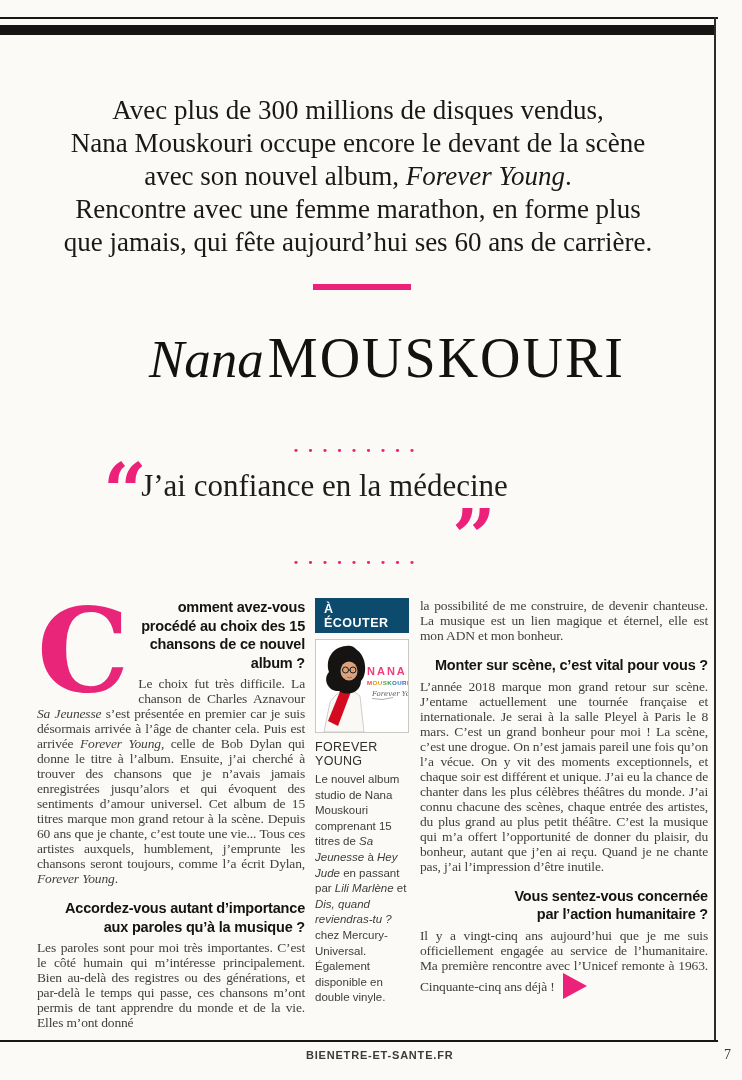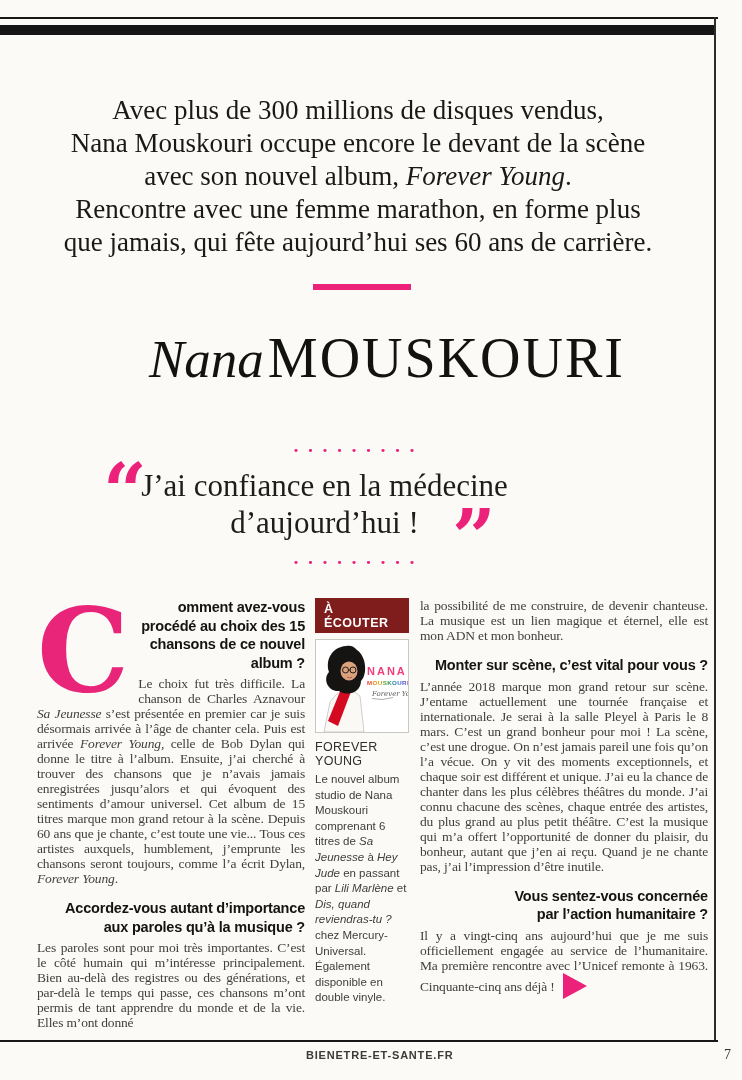--- a/index.html
+++ b/index.html
@@ -51,21 +51,21 @@
     color:#141412;text-align:right;margin:0 0 4px 0;
   }
   .q-gap{margin-top:13px;}
   .dropcap{
     float:left;font-family:"DejaVu Serif",serif;font-weight:bold;
     font-size:116px;line-height:92px;color:#e82579;
     margin:6px 9px 0 0;
   }
   
   .listen-label{
-    display:inline-block;background:#7f1d1d;color:#fff;
+    display:inline-block;background:#0c4a6e;color:#fff;
     font-family:"Liberation Sans",sans-serif;font-weight:bold;
     font-size:12.5px;letter-spacing:0.5px;padding:4px 9px 3px 9px;
   }
   .cover{display:block;margin-top:6px;border:1px solid #c9c9c3;background:#fff;}
   .cap-title{
     font-family:"Liberation Sans",sans-serif;font-size:12.5px;
     letter-spacing:0.3px;color:#2e2e2c;margin-top:7px;
   }
   .cap-body{
     font-family:"Liberation Sans",sans-serif;font-size:11.5px;
@@ -97,21 +97,21 @@
 <div class="abs intro"><span>Avec plus de 300 millions de disques vendus,</span><br><span>Nana Mouskouri occupe encore le devant de la scène</span><br><span>avec son nouvel album, </span><i>Forever Young</i><span>.</span><br><span>Rencontre avec une femme marathon, en forme plus</span><br><span>que jamais, qui fête aujourd’hui ses 60 ans de carrière.</span></div>
 
 <div class="abs divider"></div>
 
 <div class="abs title">
   <span class="first">Nana</span>
   <span class="last">MOUSKOURI</span>
 </div>
 
 <div class="abs dots dots-top">•••••••••</div>
-<div class="abs pull-quote"><span>J’ai confiance en la médecine</span><br><span>d’aujourd’hui !</span></div>
+<div class="abs pull-quote"><span>J’ai confiance en la médecine</span><br></div>
 <span class="abs q-mark q-open">“</span>
 <span class="abs q-mark q-close">”</span>
 <div class="abs dots dots-bottom">•••••••••</div>
 
 <div class="abs col col1">
   <span class="dropcap">C</span>
   <div class="q-head">omment avez-vous procédé au choix des 15 chansons de ce nouvel album ?</div>
   <p class="body-txt"><span>Le choix fut très difficile. La chanson de Charles Aznavour </span><i>Sa Jeunesse</i><span> s’est présentée en premier car je suis désormais arrivée à l’âge de chanter cela. Puis est arrivée </span><i>Forever Young</i><span>, celle de Bob Dylan qui donne le titre à l’album. Ensuite, j’ai cherché à trouver des chansons que je n’avais jamais enregistrées jusqu’alors et qui évoquent des sentiments d’amour universel. Cet album de 15 titres marque mon grand retour à la scène. Depuis 60 ans que je chante, c’est toute une vie... Tous ces artistes auxquels, humblement, j’emprunte les chansons seront toujours, comme l’a écrit Dylan, </span><i>Forever Young</i><span>.</span></p>
   <div class="q-head q-gap">Accordez-vous autant d’importance aux paroles qu’à la musique ?</div>
   <p class="body-txt">Les paroles sont pour moi très importantes. C’est le côté humain qui m’intéresse principalement. Bien au-delà des registres ou des générations, et par-delà le temps qui passe, ces chansons m’ont permis de tant apprendre du monde et de la vie. Elles m’ont donné</p>
@@ -146,21 +146,21 @@
     <line x1="32.5" y1="30" x2="34" y2="30" stroke="#1c1c1c" stroke-width="1"></line>
 
     <path d="M31,37 Q33.5,39 36,37" fill="none" stroke="#a55" stroke-width="0.9"></path>
 
     <text x="51" y="35" font-family="Liberation Sans, sans-serif" font-size="11" font-weight="bold" letter-spacing="2" fill="#ef3e7b">NANA</text>
     <text x="51" y="45" font-family="Liberation Sans, sans-serif" font-size="6.2" font-weight="bold" letter-spacing="0.4" fill="url(#rg)">MOUSKOURI</text>
     <text x="56" y="56" font-family="DejaVu Serif, serif" font-size="7" font-style="italic" fill="#5a5a56">Forever Young</text>
     <path d="M56,58.5 Q66,61 77,57.5" fill="none" stroke="#5a5a56" stroke-width="0.5"></path>
   </svg>
   <div class="cap-title">FOREVER YOUNG</div>
-  <div class="cap-body"><span>Le nouvel album studio de Nana Mouskouri comprenant 6 titres de </span><i>Sa Jeunesse</i><span> à </span><i>Hey Jude</i><span> en passant par </span><i>Lili Marlène</i><span> et </span><i>Dis, quand reviendras-tu ?</i><span> chez Mercury-Universal. Également disponible en double vinyle.</span></div>
+  <div class="cap-body"><span>Le nouvel album studio de Nana Mouskouri comprenant 15 titres de </span><i>Sa Jeunesse</i><span> à </span><i>Hey Jude</i><span> en passant par </span><i>Lili Marlène</i><span> et </span><i>Dis, quand reviendras-tu ?</i><span> chez Mercury-Universal. Également disponible en double vinyle.</span></div>
 </div>
 
 <div class="abs col col3">
   <p class="body-txt">la possibilité de me construire, de devenir chanteuse. La musique est un lien magique et éternel, elle est mon ADN et mon bonheur.</p>
   <div class="q-head q-gap">Monter sur scène, c’est vital pour vous ?</div>
   <p class="body-txt">L’année 2018 marque mon grand retour sur scène. J’entame actuellement une tournée française et internationale. Je serai à la salle Pleyel à Paris le 8 mars. C’est un grand bonheur pour moi ! La scène, c’est une drogue. On n’est jamais pareil une fois qu’on l’a vécue. On y vit des moments exceptionnels, et chaque soir est différent et unique. J’ai eu la chance de chanter dans les plus célèbres théâtres du monde. J’ai connu chacune des scènes, chaque entrée des artistes, du plus grand au plus petit théâtre. C’est la musique qui m’a offert l’opportunité de donner du plaisir, du bonheur, autant que j’en ai reçu. Quand je ne chante pas, j’ai l’impression d’être inutile.</p>
   <div class="q-head q-gap"><span>Vous sentez-vous concernée</span><br><span>par l’action humanitaire ?</span></div>
   <p class="body-txt"><span>Il y a vingt-cinq ans aujourd’hui que je me suis officiellement engagée au service de l’humanitaire. Ma première rencontre avec l’Unicef remonte à 1963. Cinquante-cinq ans déjà !</span><span class="triangle"></span></p>
 </div>
 

